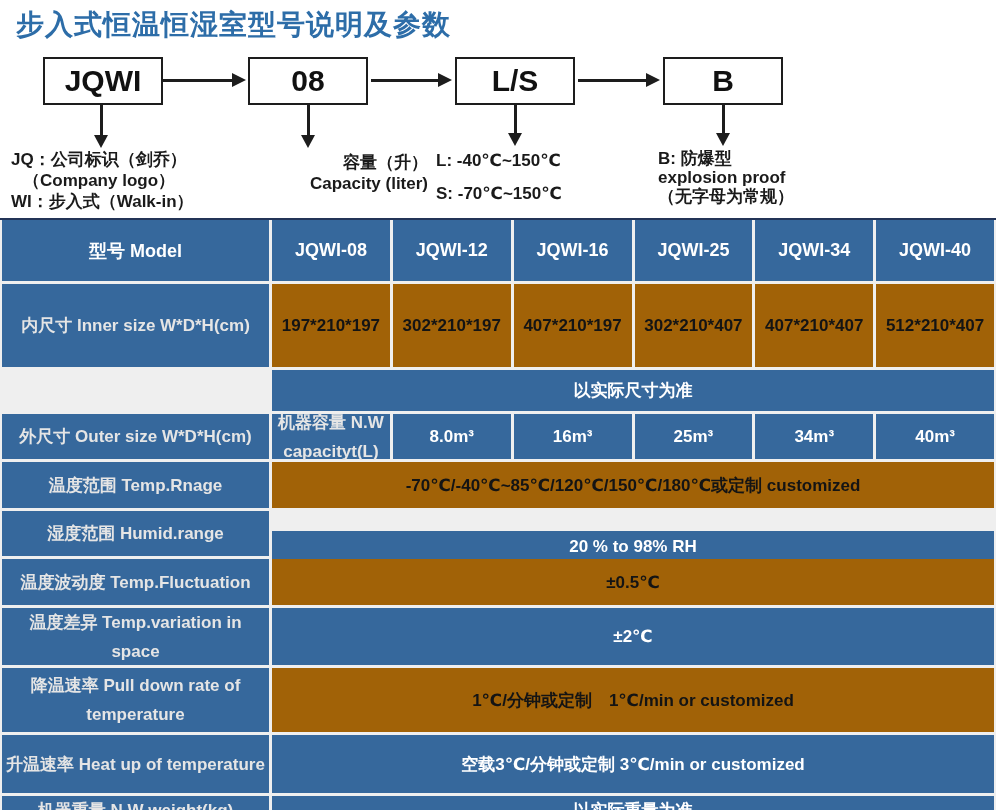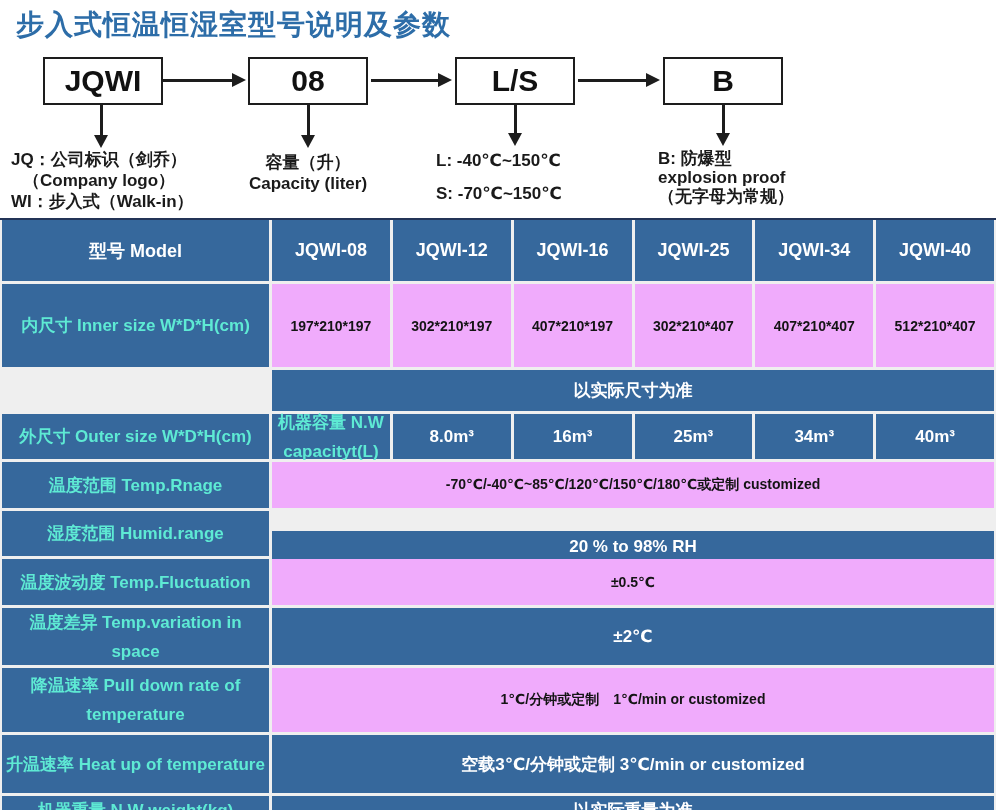--- a/index.html
+++ b/index.html
@@ -33,44 +33,44 @@
     content:"";position:absolute;bottom:-12px;left:-6px;
     border-top:13px solid #1d1d1d;border-left:7.5px solid transparent;border-right:7.5px solid transparent;
   }
   .caption{
     position:absolute;font-size:17px;font-weight:bold;color:#1a1a1a;
     line-height:21px;white-space:nowrap;
   }
   .caption div{margin:0}
   .cap-1{left:3px;top:149px}
   .cap-1 .indent{padding-left:12px}
-  .cap-2{left:180px;top:152px;width:240px;text-align:center}
+  .cap-2{left:180px;top:152px;width:240px;text-align:right}
   .cap-3{left:428px;top:151px;line-height:20px}
   .cap-3 .gap{margin-top:13px}
   .cap-4{left:650px;top:149px;line-height:19px}
   
   .spec-table{
     position:absolute;left:0;top:218px;width:996px;
     border-top:2px solid #233457;
     background:#efefef;
     padding:0 2px;box-sizing:border-box;
     display:grid;
     grid-template-columns:267px repeat(6,1fr);
     grid-template-rows:61px 83px 41px 45px 46px 45px 46px 57px 64px 58px 40px;
     gap:3px;
   }
   .cell{
     display:flex;align-items:center;justify-content:center;
     text-align:center;font-weight:bold;font-size:17px;
     padding:16px 4px;box-sizing:border-box;
   }
   .cell.head{background:#36689c;color:#ffffff;font-size:18px}
-  .cell.label{background:#36689c;color:#5eead4;line-height:29px}
+  .cell.label{background:#36689c;color:#e5e5e5;line-height:29px}
   .cell.blue{background:#36689c;color:#ffffff}
-  .cell.white{background:#f0abfc;color:#141414;font-size:14px}
+  .cell.white{background:#a16207;color:#141414;font-size:17px}
   .cell.partial{align-items:flex-start;padding-top:5px;line-height:19px}
 </style>
 </head>
 <body>
 
 <div class="page-title">步入式恒温恒湿室型号说明及参数</div>
 
 <div class="diagram">
   <div class="model-box" style="left:35px">JQWI</div>
   <div class="model-box" style="left:240px">08</div>

